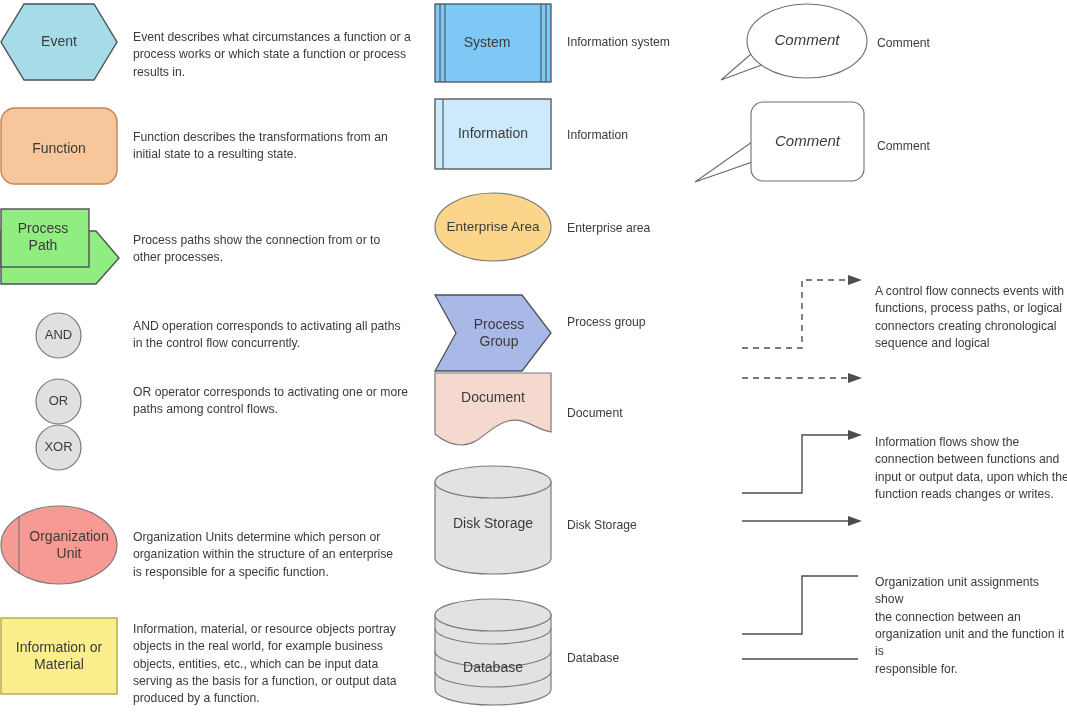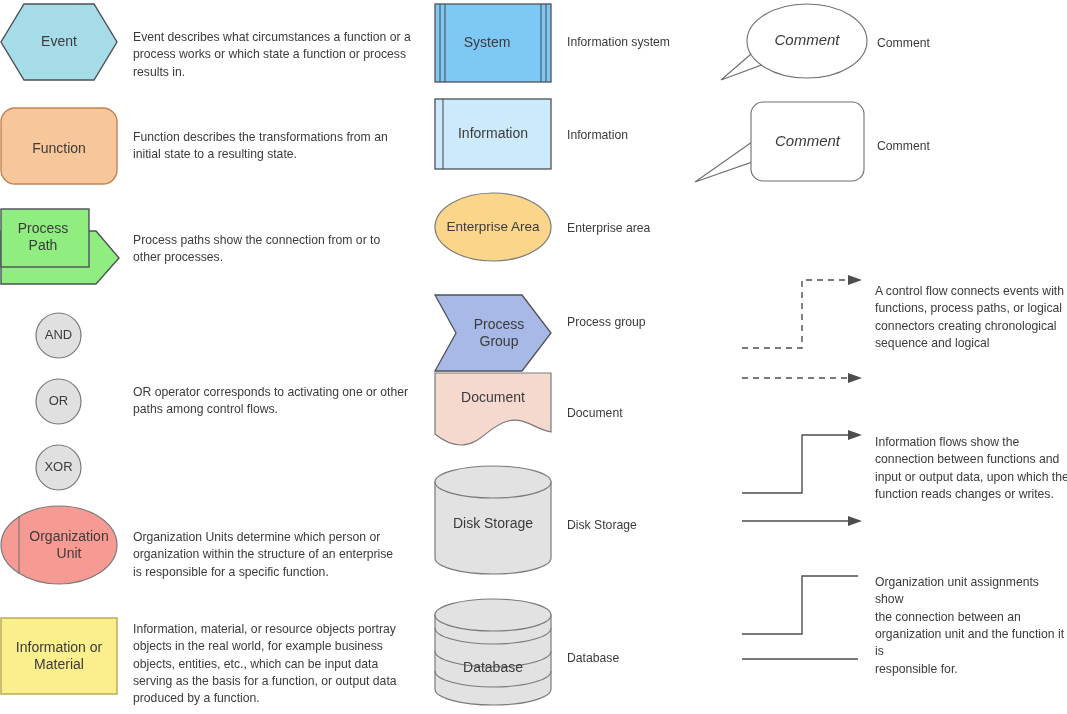--- a/index.html
+++ b/index.html
@@ -93,31 +93,33 @@
   </div>
   <div class="desc" style="left:133px; top:232px; width:280px;">Process paths show the connection from or to
 other processes.</div>
 
   <div class="shape-wrap" style="left:35px; top:312px; width:47px; height:47px;">
     <svg width="47" height="47" viewBox="0 0 47 47">
       <circle cx="23.5" cy="23.5" r="22.5" fill="#E0E0E0" stroke="#7A7A7A" stroke-width="1.2"></circle>
     </svg>
     <div class="shape-label" style="font-size:13px;">AND</div>
   </div>
+  <div class="desc" style="left:133px; top:318px; width:285px;">AND operation corresponds to activating all paths
+in the control flow concurrently.</div>
 
   <div class="shape-wrap" style="left:35px; top:378px; width:47px; height:47px;">
     <svg width="47" height="47" viewBox="0 0 47 47">
       <circle cx="23.5" cy="23.5" r="22.5" fill="#E0E0E0" stroke="#7A7A7A" stroke-width="1.2"></circle>
     </svg>
     <div class="shape-label" style="font-size:13px;">OR</div>
   </div>
-  <div class="desc" style="left:133px; top:384px; width:290px;">OR operator corresponds to activating one or other
+  <div class="desc" style="left:133px; top:384px; width:290px;">OR operator corresponds to activating one or more
  paths among control flows.</div>
 
-  <div class="shape-wrap" style="left:35px; top:444px; width:47px; height:47px;">
+  <div class="shape-wrap" style="left:35px; top:424px; width:47px; height:47px;">
     <svg width="47" height="47" viewBox="0 0 47 47">
       <circle cx="23.5" cy="23.5" r="22.5" fill="#E0E0E0" stroke="#7A7A7A" stroke-width="1.2"></circle>
     </svg>
     <div class="shape-label" style="font-size:13px;">XOR</div>
   </div>
 
   <div class="shape-wrap" style="left:0px; top:505px; width:118px; height:80px;">
     <svg width="118" height="80" viewBox="0 0 118 80">
       <ellipse cx="59" cy="40" rx="58" ry="39" fill="#F79A93" stroke="#7A7A7A" stroke-width="1.2"></ellipse>
       <line x1="19" y1="11" x2="19" y2="69" stroke="#7A7A7A" stroke-width="1.2"></line>

